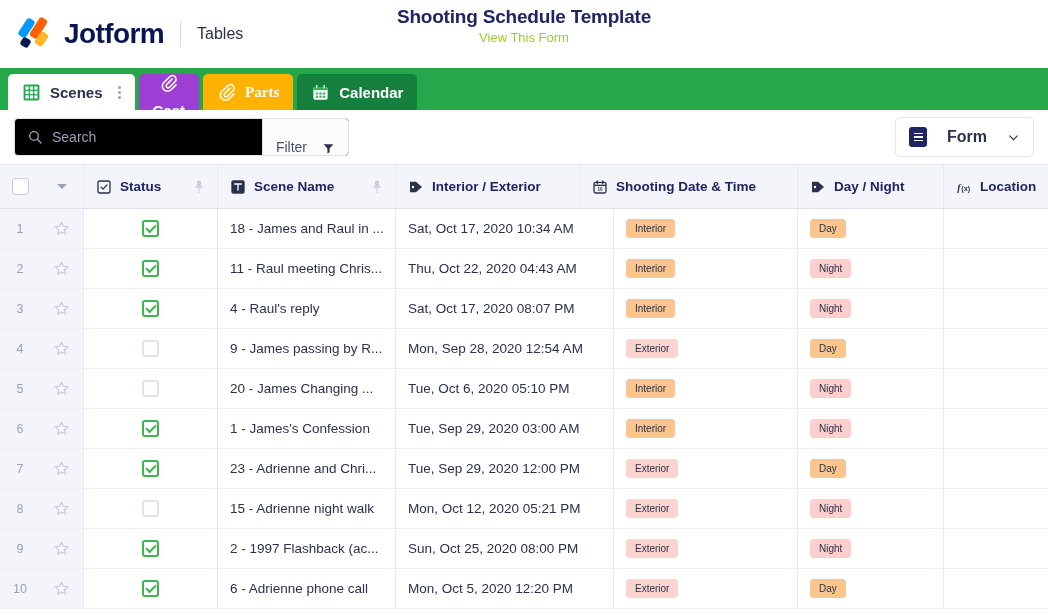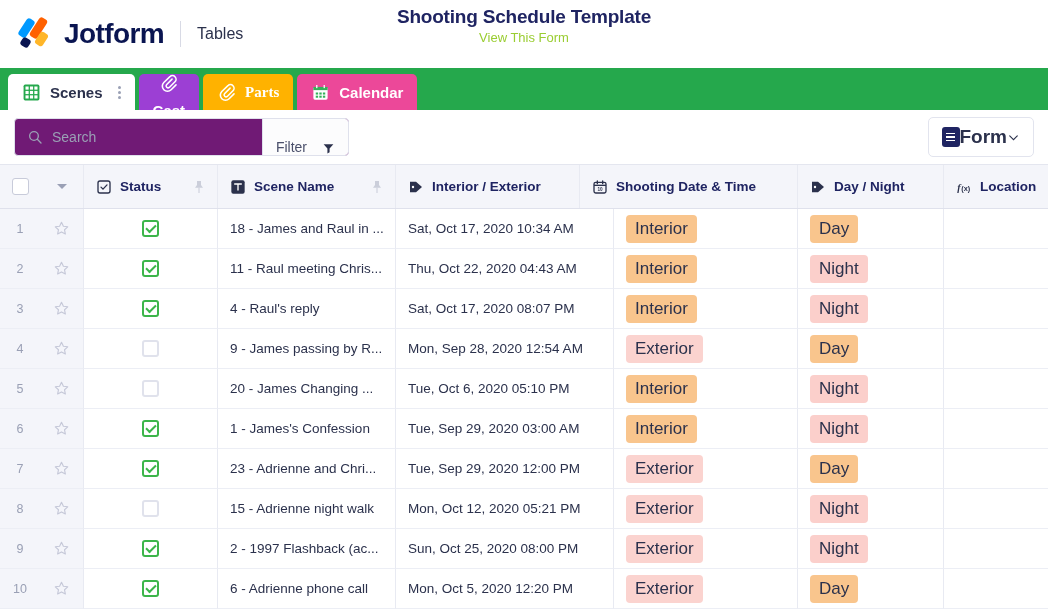--- a/index.html
+++ b/index.html
@@ -36,34 +36,34 @@
     border-left:5px solid transparent;border-right:5px solid transparent;border-bottom:9px solid #fff;}
   .avatar .cat:before{left:0;}
   .avatar .cat:after{right:0;}
   
   .tabstrip{height:42px;background:#25a84c;display:flex;align-items:flex-end;padding-left:8px;gap:4px;}
   .tab{height:36px;display:flex;align-items:center;gap:9px;padding:0 14px;border-radius:5px 5px 0 0;
     font-size:15px;font-weight:bold;color:#fff;cursor:pointer;white-space:nowrap;}
   .tab.active{background:#ffffff;color:#2b314c;padding-right:8px;}
   .tab.cast{background:#9c3fd4;flex-direction:column;}
   .tab.parts{background:#ffb200;font-family:Liberation Serif, serif;}
-  .tab.calendar{background:#ec4899;margin-top:12px;}
+  .tab.calendar{background:#15803d;margin-top:12px;}
   .tabicon{width:19px;height:19px;display:inline-block;flex:0 0 auto;}
   .dots{display:flex;flex-direction:column;gap:2px;padding:0 6px;}
   .dots i{width:3px;height:3px;border-radius:50%;background:#9aa0b5;display:block;}
   
   .toolbar{height:54px;display:flex;align-items:center;padding:0 14px;background:#fff;}
   .searchbox{display:flex;align-items:center;height:36px;border:1px solid #dfe1ec;border-radius:4px;
-    width:333px;overflow:hidden;background:#701a75;}
+    width:333px;overflow:hidden;background:#000000;}
   .search-inner{display:flex;align-items:center;gap:9px;padding:0 12px;flex:1;}
   .search-ph{font-size:14px;color:#9aa0b5;}
   .filter-btn{display:flex;align-items:flex-end;gap:15px;height:100%;padding:0 13px;
     border-left:1px solid #dfe1ec;font-size:14px;color:#4a4f6b;cursor:pointer;background:#fcfcfd;}
-  .form-btn{margin-left:auto;display:flex;align-items:center;gap:0;height:38px;padding:0 13px;
-    border:1px solid #e2e4ee;border-radius:5px;font-size:19px;font-weight:bold;color:#2b314c;cursor:pointer;}
+  .form-btn{margin-left:auto;display:flex;align-items:center;gap:20px;height:38px;padding:0 13px;
+    border:1px solid #e2e4ee;border-radius:5px;font-size:16px;font-weight:bold;color:#2b314c;cursor:pointer;}
   .form-sq{width:18px;height:20px;border-radius:3px;background:#1f2462;display:flex;flex-direction:column;
     justify-content:center;align-items:center;gap:2px;}
   .form-sq i{display:block;width:9px;height:1.6px;background:#fff;}
   
   .grid{border-top:1px solid #e4e6ef;}
   .row{display:flex;height:40px;align-items:stretch;}
   .hdr{height:43px;background:#f4f5fa;border-bottom:1px solid #dfe1ec;}
   .cell{display:flex;align-items:center;border-right:1px solid #e8eaf2;
     border-bottom:1px solid #eceef5;box-sizing:border-box;font-size:13.5px;color:#2b314c;}
   .hdr .cell{border-bottom:none;font-weight:bold;font-size:13.5px;color:#1f2462;}
@@ -81,21 +81,21 @@
   .chev{width:0;height:0;border-left:5px solid transparent;border-right:5px solid transparent;
     border-top:5px solid #9aa0b5;}
   .hdr-icon{width:16px;height:16px;margin-right:8px;flex:0 0 auto;}
   .pin{margin-left:auto;margin-right:10px;opacity:.45;}
   .star{width:17px;height:17px;}
   .cbx{width:17px;height:17px;border:2px solid #e0e2ec;border-radius:3px;background:#fff;box-sizing:border-box;}
   .cbx.on{border-color:#3cb54a;display:flex;align-items:center;justify-content:center;}
   .cbx.on:after{content:"";width:8px;height:4px;border-left:2px solid #3cb54a;border-bottom:2px solid #3cb54a;
     transform:rotate(-45deg) translate(1px,-1px);}
   .ellip{overflow:hidden;text-overflow:ellipsis;white-space:nowrap;}
-  .tag{display:inline-block;padding:4px 9px;border-radius:4px;font-size:17px;color:#2b314c;}
+  .tag{display:inline-block;padding:4px 9px;border-radius:4px;font-size:10px;color:#2b314c;}
   .tag.orange{background:#f9c58d;}
   .tag.pink{background:#fbcfcb;}
   .tag.pinkl{background:#fbd3cf;}
 </style>
 </head>
 <body>
 
 <div class="topbar">
   <div class="brand">
     <div class="jf-logo">

